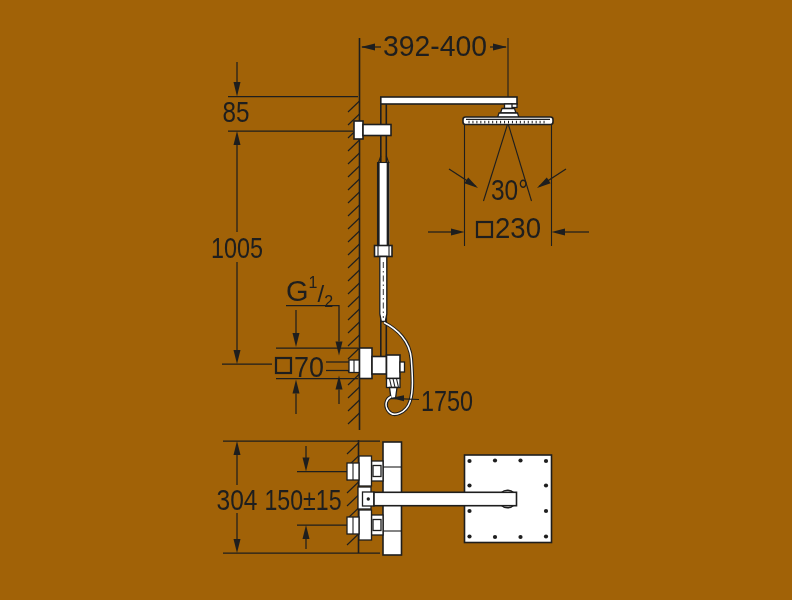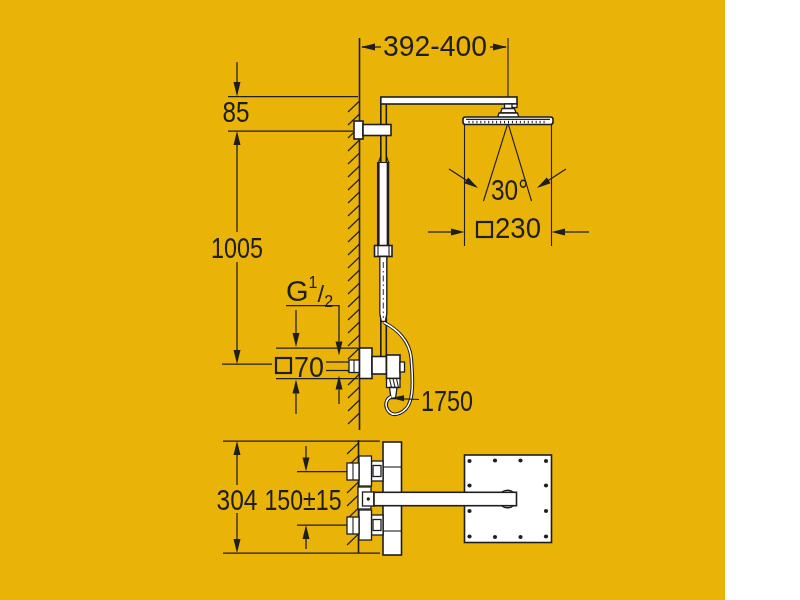--- a/index.html
+++ b/index.html
@@ -1,16 +1,16 @@
 <!DOCTYPE html>
 <html><head>
 <meta charset="utf-8">
 <style>
   html,body{margin:0;padding:0;background:#ffffff;}
-  .stage{position:relative;width:725px;height:600px;background:#eab308;overflow:hidden;}
+  .stage{position:relative;width:792px;height:600px;background:#a16207;overflow:hidden;}
   svg{display:block;}
   text{font-family:"Liberation Sans","DejaVu Sans",sans-serif;fill:#1e1e1e;}
   .ln{stroke:#1e1e1e;fill:none;stroke-width:1.6;stroke-linecap:butt;}
   .thin{stroke:#1e1e1e;fill:none;stroke-width:1.1;}
   .dim{stroke:#1e1e1e;fill:none;stroke-width:1.25;}
   .wfill{fill:#ffffff;stroke:#1e1e1e;stroke-width:1.6;}
   .wfill-thin{fill:#ffffff;stroke:#1e1e1e;stroke-width:1.3;}
   .arr{fill:#1e1e1e;stroke:none;}
   .dot{fill:#1e1e1e;stroke:none;}
   .sym{fill:none;stroke:#1e1e1e;stroke-width:2.2;}

